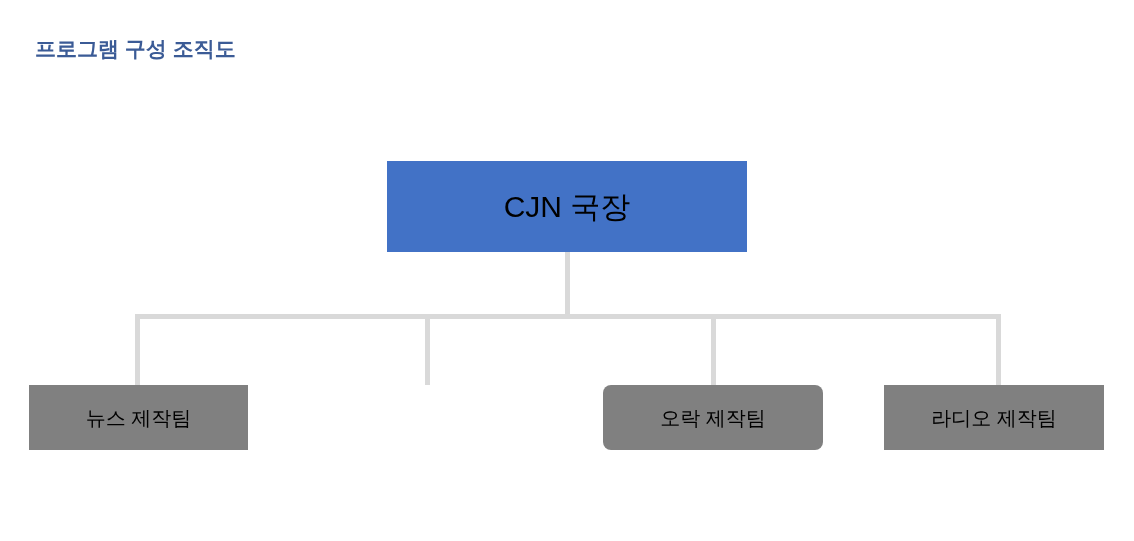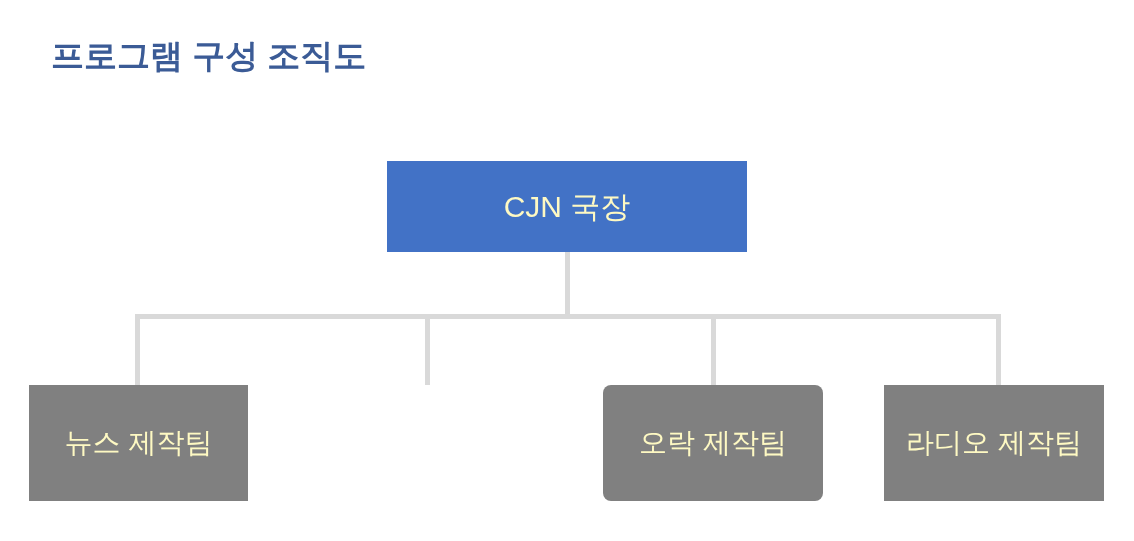--- a/index.html
+++ b/index.html
@@ -18,53 +18,52 @@
     height: 541px;
     background: #ffffff;
     overflow: hidden;
   }
 
   
   .chart-title {
     position: absolute;
     left: 35px;
     top: 36px;
-    font-size: 33px;
+    font-size: 21px;
     font-weight: bold;
     color: #3b5b96;
     letter-spacing: 0px;
     white-space: nowrap;
     line-height: 1.2;
-    margin-left: 16px;
   }
 
   
   .node {
     position: absolute;
     display: flex;
     align-items: center;
     justify-content: center;
-    color: #fef9c3;
+    color: #000000;
     text-align: center;
     white-space: nowrap;
     line-height: 1.1;
   }
   .node-root {
     left: 387px;
     top: 161px;
     width: 360px;
     height: 91px;
     background: #4272c6;
     font-size: 30px;
   }
   .node-child {
     top: 385px;
-    height: 116px;
+    height: 65px;
     background: #808080;
-    font-size: 28px;
+    font-size: 20px;
   }
   .child-0 { left: 29px;  width: 219px; }
   .child-1 { left: 316px; width: 220px; }
   .child-2 { left: 603px; width: 220px; border-radius: 8px; }
   .child-3 { left: 884px; width: 220px; }
 
   
   .conn {
     position: absolute;
     background: #d9d9d9;

